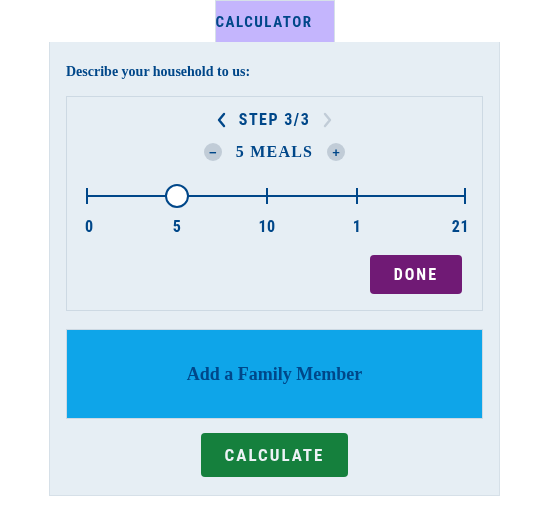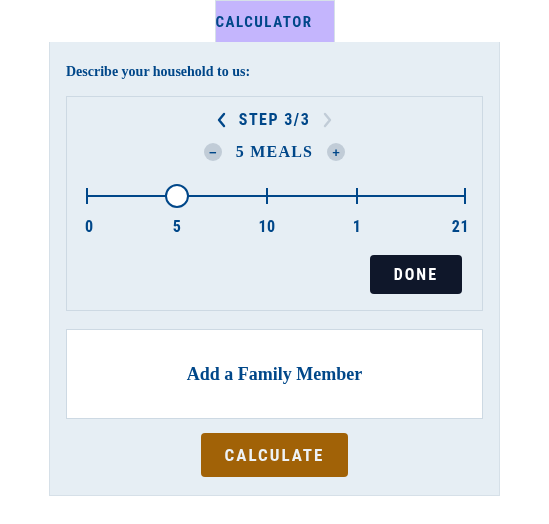--- a/index.html
+++ b/index.html
@@ -162,36 +162,36 @@
     .slabel.first { transform: translateX(-2px); }
     .slabel.last  { transform: translateX(-100%) translateX(4px); }
 
     .actions {
       display: flex;
       justify-content: flex-end;
       margin-top: 12px;
     }
     .done {
       font-family: "Arial Narrow", "Roboto Condensed", sans-serif;
-      background: #0f172a;
+      background: #701a75;
       color: #fff;
       border: none;
       border-radius: 4px;
       font-weight: 700;
       letter-spacing: 2px;
       font-size: 16px;
       padding: 10px 24px;
       cursor: pointer;
     }
 
     
     .addcard {
       margin-top: 18px;
       border: 1px solid #cdd9e3;
-      background: #ffffff;
+      background: #0ea5e9;
       height: 90px;
       display: flex;
       align-items: center;
       justify-content: center;
       cursor: pointer;
     }
     .addtxt {
       font-family: Georgia, "Times New Roman", serif;
       font-weight: 700;
       font-size: 18px;
@@ -199,21 +199,21 @@
     }
 
     
     .calcwrap {
       display: flex;
       justify-content: center;
       margin-top: 14px;
     }
     .calc {
       font-family: "Arial Narrow", "Roboto Condensed", sans-serif;
-      background: #a16207;
+      background: #15803d;
       color: #edf2f6;
       border: none;
       border-radius: 4px;
       font-weight: 700;
       letter-spacing: 2px;
       font-size: 17px;
       padding: 12px 24px;
       cursor: not-allowed;
     }
   </style>

